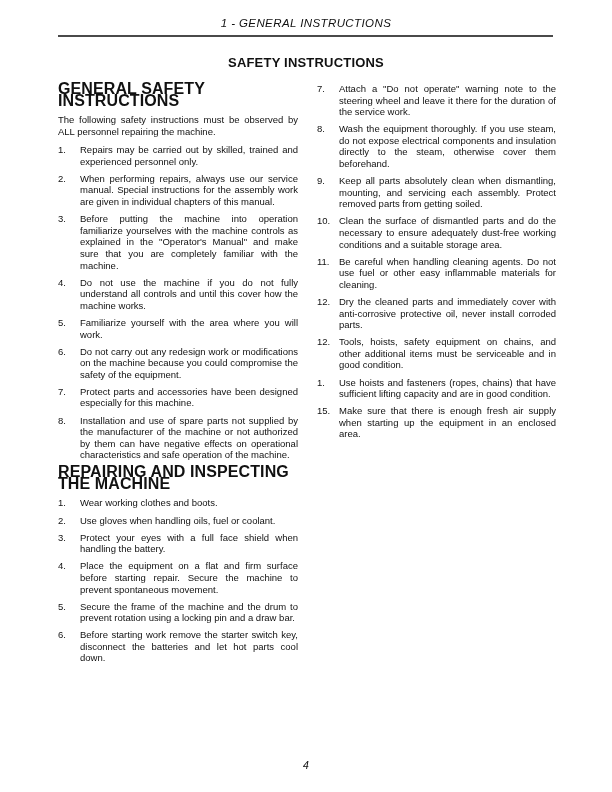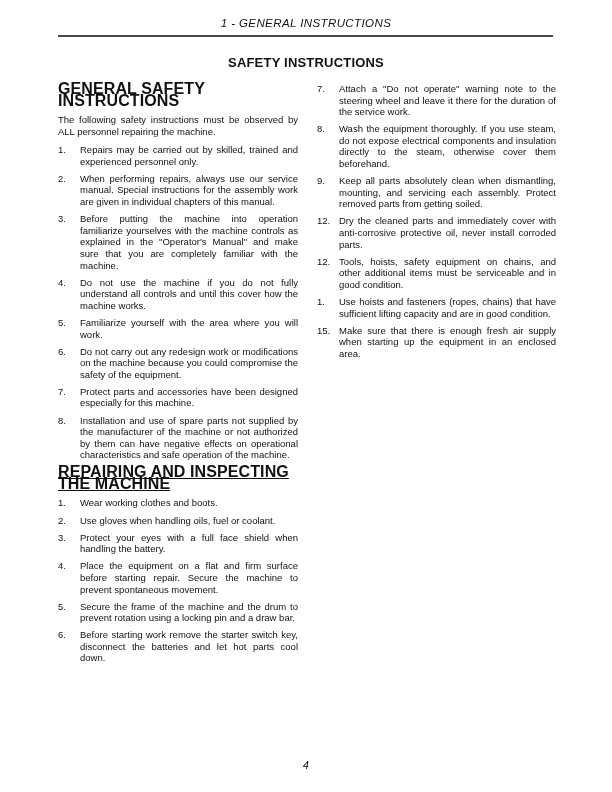--- a/index.html
+++ b/index.html
@@ -27,21 +27,21 @@
     position:absolute; top:83px;
     font-size:9.5px; line-height:11.6px;
     text-align:justify;
   }
   #col-left  { left:58px;  width:240px; }
   #col-right { left:317px; width:239px; }
   .sec-heading {
     font-weight:bold; font-size:16px; line-height:12px;
     margin:0 0 7px 0; text-align:left; letter-spacing:0.1px;
   }
-  .sec-heading.second { margin-top:0;text-decoration:underline; }
+  .sec-heading.second { margin-top:0; }
   .intro { margin:0 0 7px 0; }
   .item { display:flex; margin:0 0 5.5px 0; }
   .item .num { flex:0 0 22px; text-align:left; }
   .item .txt { flex:1 1 auto; text-align:justify; }
   .page-number {
     position:absolute; top:759px; left:0; width:612px;
     text-align:center; font-style:italic; font-size:10.5px;
   }
 </style>
 </head>
@@ -125,20 +125,28 @@
       </div>
       <div class="item">
         <span class="num">8.</span>
         <span class="txt">Wash the equipment thoroughly. If you use steam, do not expose electrical components and insulation directly to the steam, otherwise cover them beforehand.</span>
       </div>
       <div class="item">
         <span class="num">9.</span>
         <span class="txt">Keep all parts absolutely clean when dismantling, mounting, and servicing each assembly. Protect removed parts from getting soiled.</span>
       </div>
       <div class="item">
+        <span class="num">10.</span>
+        <span class="txt">Clean the surface of dismantled parts and do the necessary to ensure adequately dust-free working conditions and a suitable storage area.</span>
+      </div>
+      <div class="item">
+        <span class="num">11.</span>
+        <span class="txt">Be careful when handling cleaning agents. Do not use fuel or other easy inflammable materials for cleaning.</span>
+      </div>
+      <div class="item">
         <span class="num">12.</span>
         <span class="txt">Dry the cleaned parts and immediately cover with anti-corrosive protective oil, never install corroded parts.</span>
       </div>
       <div class="item">
         <span class="num">12.</span>
         <span class="txt">Tools, hoists, safety equipment on chains, and other additional items must be serviceable and in good condition.</span>
       </div>
       <div class="item">
         <span class="num">1.</span>
         <span class="txt">Use hoists and fasteners (ropes, chains) that have sufficient lifting capacity and are in good condition.</span>

